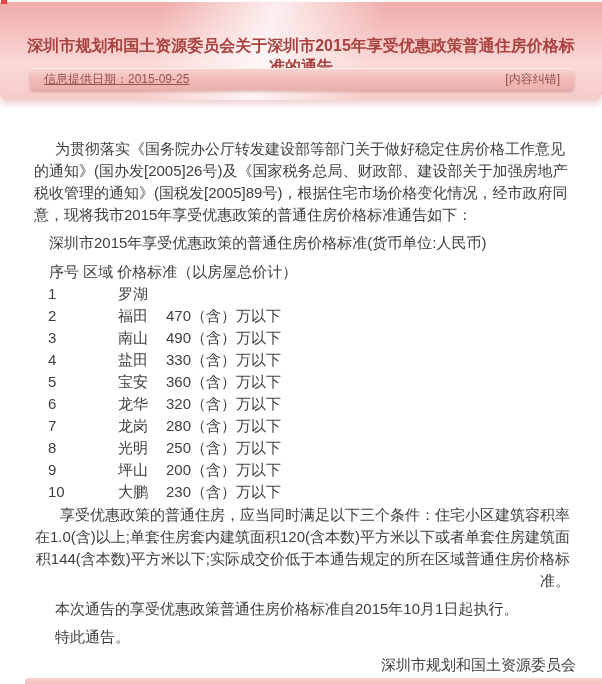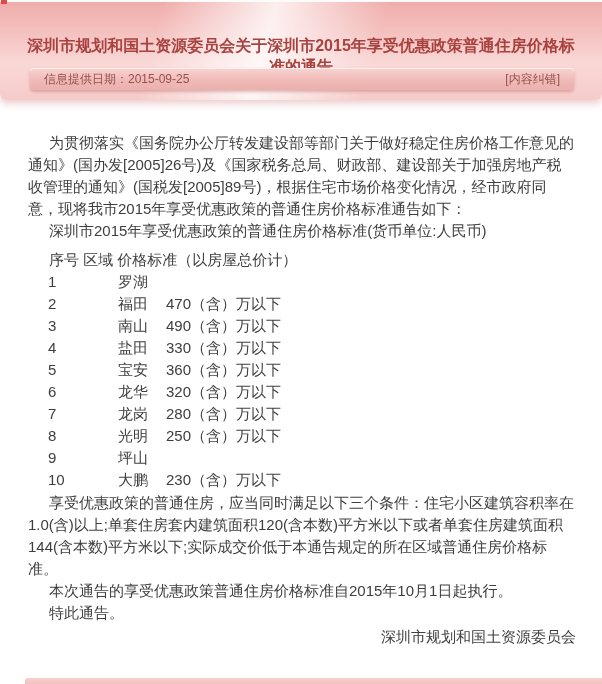--- a/index.html
+++ b/index.html
@@ -29,36 +29,36 @@
   }
   .info-bar{
     position:absolute;top:68px;left:30px;right:28px;height:22px;
     background:linear-gradient(180deg,#f8d4d2 0%,#f0bab7 55%,#eab0ad 100%);
     border-radius:4px;
     box-shadow:0 2px 3px rgba(178,100,100,.4), inset 0 1px 0 rgba(255,255,255,.65);
     display:flex;align-items:center;justify-content:space-between;
     padding:0 14px;box-sizing:border-box;
     font-size:12px;color:#96504d;
   }
-  .info-left{white-space:nowrap;}
+  .info-left{white-space:nowrap;text-decoration:underline;}
   .correction-link{white-space:nowrap;color:#96504d;cursor:pointer;}
   
   .content{
     position:absolute;top:132px;left:28px;right:26px;
     font-size:15px;line-height:22px;color:#3e3e3e;
   }
-  .para{margin:0;text-indent:1.4em;}
+  .para{margin:6px;text-indent:1.4em;}
   .tbl-title{text-indent:1.4em;}
   .tbl-header{text-indent:1.4em;margin-top:7px;}
   .price-list{margin-left:20px;}
   .row{display:flex;}
   .c-no{width:26px;flex:none;}
   .c-d{width:48px;flex:none;margin-left:44px;}
   .c-p{flex:1;}
-  .after-list{margin-top:1px;}
+  .after-list{margin-top:1px;text-align:right;}
   .signature-block{margin-top:2px;text-align:right;}
   .sig-line{line-height:22px;}
   
   .bottom-strip{
     position:absolute;bottom:0;left:25px;right:0;height:6px;
     background:linear-gradient(180deg,#f7d0ce,#f2c1bf);
     border-radius:3px 0 0 0;
   }
 </style>
 </head>
@@ -117,20 +117,21 @@
       <span class="c-p">280（含）万以下</span>
     </div>
     <div class="row">
       <span class="c-no">8</span>
       <span class="c-d">光明</span>
       <span class="c-p">250（含）万以下</span>
     </div>
     <div class="row">
       <span class="c-no">9</span>
       <span class="c-d">坪山</span>
+      <span class="c-p">200（含）万以下</span>
     </div>
     <div class="row">
       <span class="c-no">10</span>
       <span class="c-d">大鹏</span>
       <span class="c-p">230（含）万以下</span>
     </div>
   </div>
 
   <p class="para after-list">享受优惠政策的普通住房，应当同时满足以下三个条件：住宅小区建筑容积率在1.0(含)以上;单套住房套内建筑面积120(含本数)平方米以下或者单套住房建筑面积144(含本数)平方米以下;实际成交价低于本通告规定的所在区域普通住房价格标准。</p>
   <p class="para">本次通告的享受优惠政策普通住房价格标准自2015年10月1日起执行。</p>

